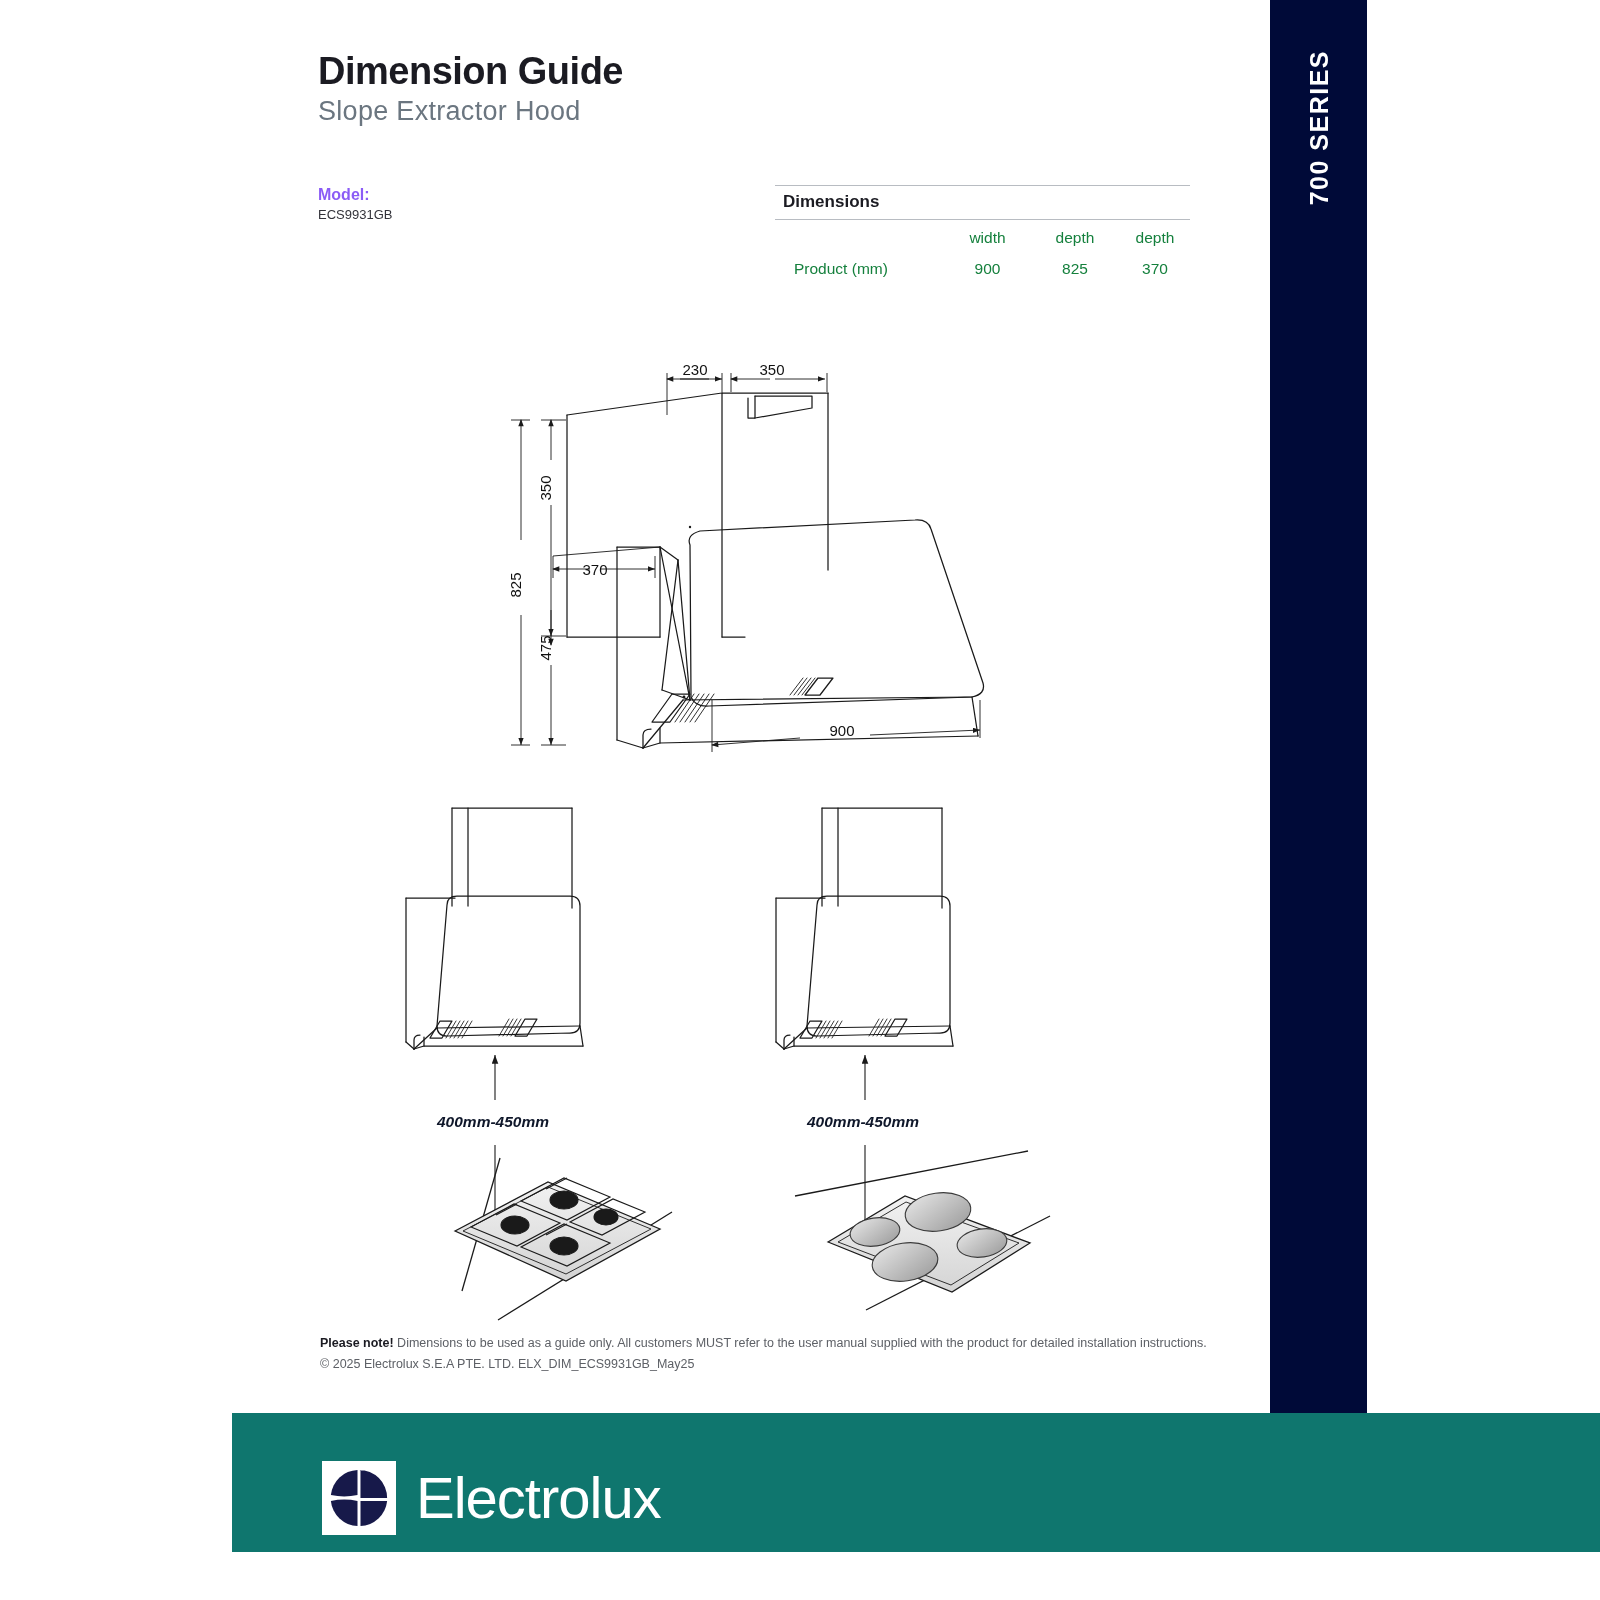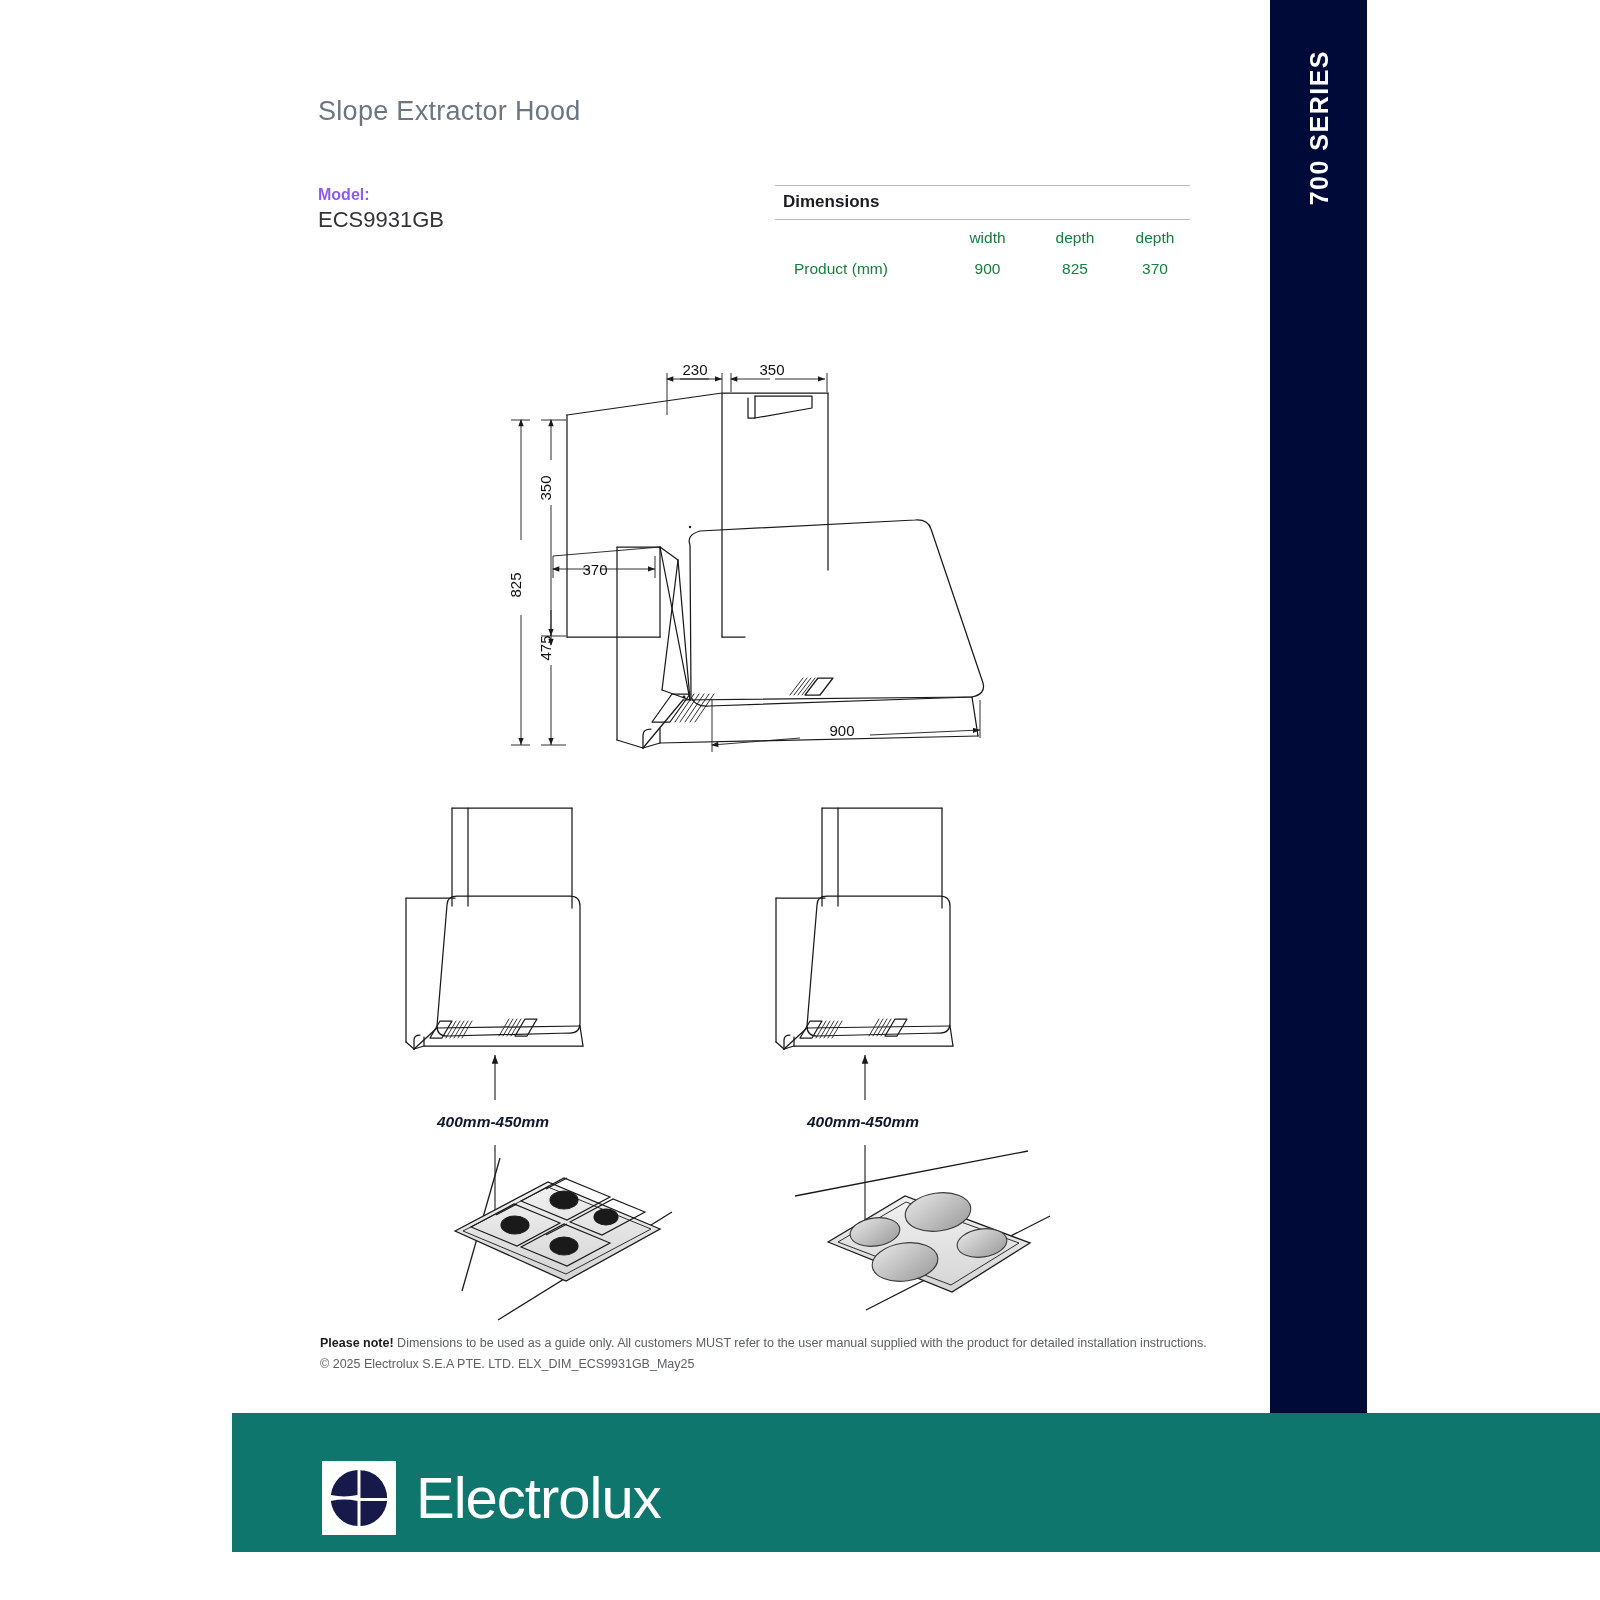--- a/index.html
+++ b/index.html
@@ -94,21 +94,21 @@
     left: 318px;
     top: 186px;
     font-size: 16px;
     font-weight: bold;
     color: #8b5cf6;
   }
   .model-value {
     position: absolute;
     left: 318px;
     top: 207px;
-    font-size: 22px;
+    font-size: 13px;
     color: #33333a;
   }
 
   
   .dim-table {
     position: absolute;
     left: 775px;
     top: 185px;
     width: 415px;
   }
@@ -187,20 +187,21 @@
 
 <div id="page">
 
   <div class="series-band"></div>
   <div class="series-rot-wrap">
     <div style="position:absolute;top:50px;left:50%;">
       <div style="writing-mode:vertical-rl; text-orientation:mixed; color:#ffffff; font-size:25px; font-weight:bold; letter-spacing:1.5px; transform:translateX(-50%) rotate(180deg);">700 SERIES</div>
     </div>
   </div>
 
+  <div class="doc-title">Dimension Guide</div>
   <div class="doc-subtitle">Slope Extractor Hood</div>
 
   <div class="model-label">Model:</div>
   <div class="model-value">ECS9931GB</div>
 
   <div class="dim-table">
     <div class="rule"></div>
     <div class="dim-head">Dimensions</div>
     <div class="rule"></div>
     <div class="dim-grid">

